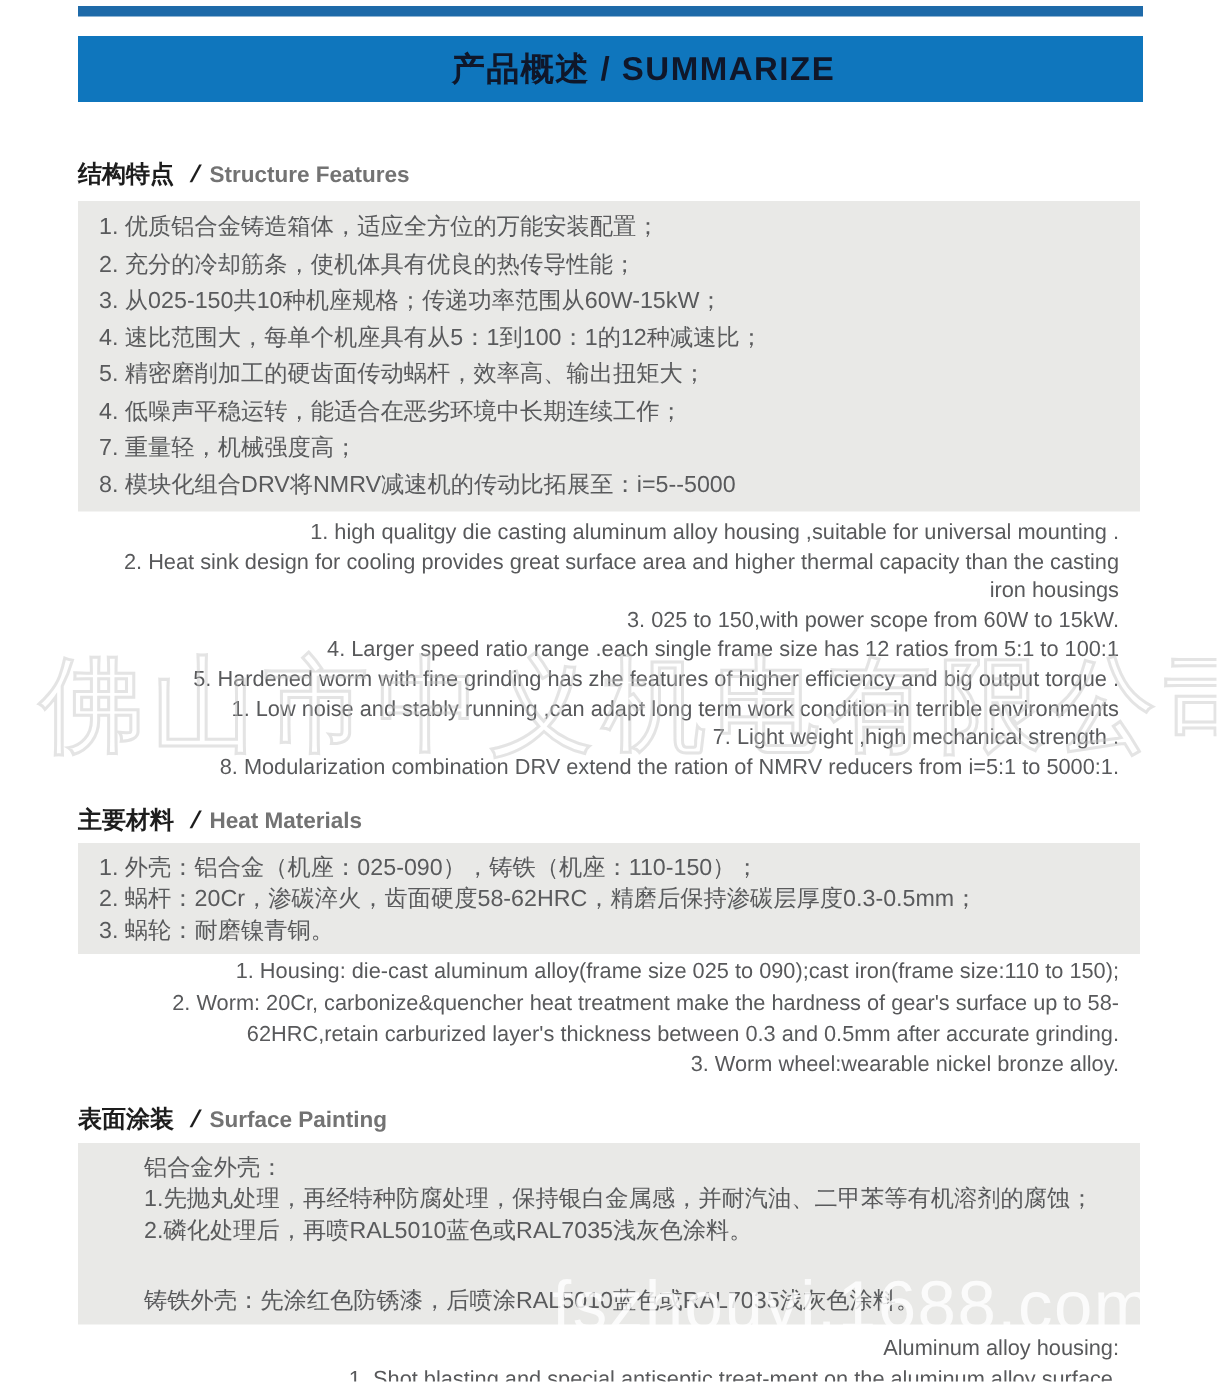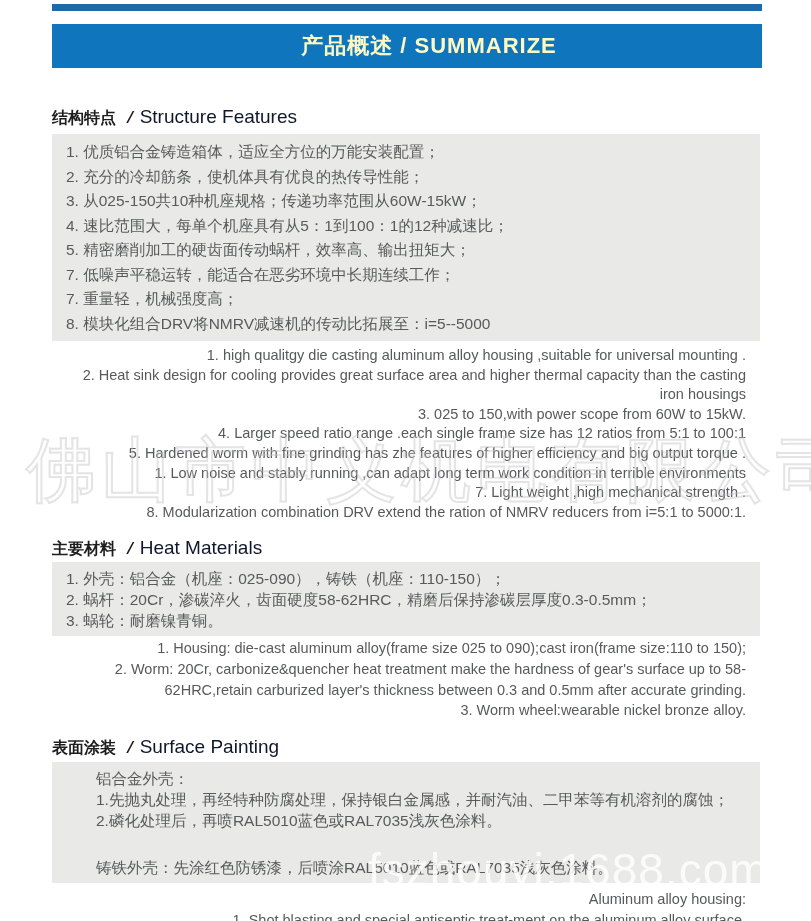--- a/index.html
+++ b/index.html
@@ -13,36 +13,36 @@
 
   .top-accent {
     position: absolute; left: 52px; top: 4px;
     width: 710px; height: 7px;
     background: #1e6aa9;
   }
   .banner {
     position: absolute; left: 52px; top: 24px;
     width: 710px; height: 44px;
     background: #0f76bd;
-    color: #fef9c3;
+    color: #0f172a;
     text-align: center;
     line-height: 44px;
     font-size: 22px;
     font-weight: bold;
     letter-spacing: 1px;
     padding-left: 44px;
   }
 
   .sec-heading {
     position: absolute; left: 52px;
     font-size: 16px; color: #2b2b2b;
     white-space: nowrap;
   }
   .sec-heading .zh { font-weight: bold; color: #1d1d1d; font-family: Liberation Mono, monospace; }
-  .sec-heading .en { font-weight: normal; font-size: 19px; color: #0f172a; }
+  .sec-heading .en { font-weight: bold; font-size: 15px; color: #737373; }
 
   .gbox {
     position: absolute; left: 52px;
     width: 708px;
     background: #e9e9e7;
     color: #595a5c;
     font-size: 15.5px;
     padding: 6px 14px 5px 14px;
   }
   .gbox .box-line { line-height: 24.5px; min-height: 1em; white-space: nowrap; }
@@ -111,21 +111,21 @@
     <span class="zh">结构特点 /</span>
     <span class="en">Structure Features</span>
   </div>
 
   <div class="gbox" id="sec1-box">
     <div class="box-line">1. 优质铝合金铸造箱体，适应全方位的万能安装配置；</div>
     <div class="box-line">2. 充分的冷却筋条，使机体具有优良的热传导性能；</div>
     <div class="box-line">3. 从025-150共10种机座规格；传递功率范围从60W-15kW；</div>
     <div class="box-line">4. 速比范围大，每单个机座具有从5：1到100：1的12种减速比；</div>
     <div class="box-line">5. 精密磨削加工的硬齿面传动蜗杆，效率高、输出扭矩大；</div>
-    <div class="box-line">7. 低噪声平稳运转，能适合在恶劣环境中长期连续工作；</div>
+    <div class="box-line">4. 低噪声平稳运转，能适合在恶劣环境中长期连续工作；</div>
     <div class="box-line">7. 重量轻，机械强度高；</div>
     <div class="box-line">8. 模块化组合DRV将NMRV减速机的传动比拓展至：i=5--5000</div>
   </div>
 
   <div class="elist" id="sec1-list">
     <div class="item">1. high qualitgy die casting aluminum alloy housing ,suitable for universal mounting .</div>
     <div class="item">2. Heat sink design for cooling provides great surface area and higher thermal capacity than the casting iron housings</div>
     <div class="item">3. 025 to 150,with power scope from 60W to 15kW.</div>
     <div class="item">4. Larger speed ratio range .each single frame size has 12 ratios from 5:1 to 100:1</div>
     <div class="item">5. Hardened worm with fine grinding has zhe features of higher efficiency and big output torque .</div>

